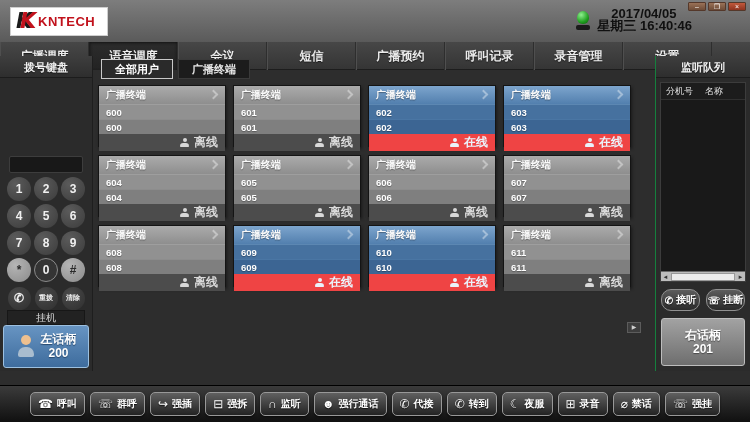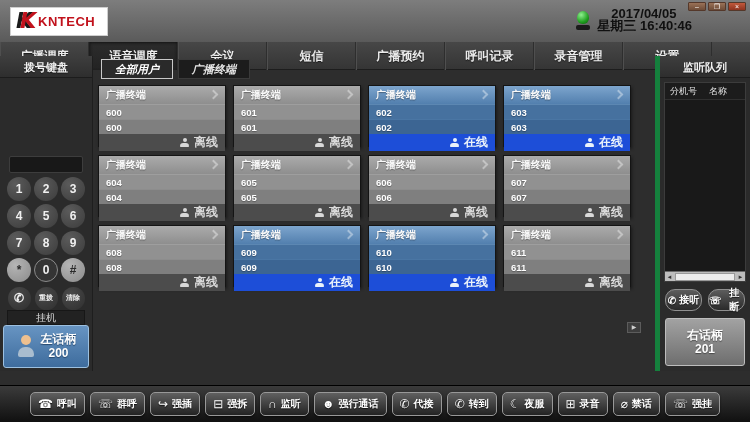--- a/index.html
+++ b/index.html
@@ -78,21 +78,21 @@
   .handset-text { color:#fff; font-size:12px; font-weight:bold; line-height:14px; text-align:center;
                   text-shadow:0 1px 1px #27476b; }
   .avatar { width:20px; height:22px; position:relative; }
   .avatar::before { content:""; position:absolute; top:0; left:5px; width:10px; height:10px;
                     border-radius:50%; background:#eec08f; }
   .avatar::after { content:""; position:absolute; bottom:0; left:2px; width:16px; height:10px;
                    border-radius:7px 7px 2px 2px; background:#a9bdcf; }
 
   
   .main { flex:1; position:relative; padding:3px 0 0 5px; }
-  .tabs { display:flex; gap:5px; height:20px; margin-left:3px;font-style:italic; }
+  .tabs { display:flex; gap:5px; height:20px; margin-left:3px; }
   .tab { min-width:72px; padding:0 10px; height:20px; line-height:18px; text-align:center;
          font-size:11px; font-weight:bold; cursor:pointer; color:#e6e6e6;
          background:#1c1c1c; border:1px solid #3a3a3a; }
   .tab.active { background:#2a2a2a; border:1px solid #c9c9c9; color:#fff; }
   .cards { margin-top:6px; display:grid; grid-template-columns:repeat(4,128px); gap:8px 7px; }
   .card { height:62px; border:1px solid #141414; box-shadow:1px 2px 3px rgba(0,0,0,.45);
           cursor:pointer; display:flex; flex-direction:column; }
   .card-header { height:18px; line-height:18px; padding-left:7px; font-size:10px; font-weight:bold;
                  color:#fafafa; position:relative; text-shadow:0 1px 1px rgba(0,0,0,.35); }
   .card-header .chev { position:absolute; right:8px; top:5px; width:7px; height:7px;
@@ -102,32 +102,32 @@
               color:#fff; text-shadow:0 1px 1px rgba(0,0,0,.3); }
   .card-footer { flex:1; display:flex; align-items:center; justify-content:flex-end;
                  padding-right:7px; font-size:12px; font-weight:bold; color:#efefef; }
   .card.offline .card-header { background:linear-gradient(#ababab,#8e8e8e); }
   .card.offline .r1 { background:#919191; border-top:1px solid #9e9e9e; }
   .card.offline .r2 { background:#7f7f7f; border-top:1px solid #8d8d8d; }
   .card.offline .card-footer { background:#4c4c4c; color:#d9d9d9; }
   .card.online .card-header { background:linear-gradient(#7da5cd,#527fae); }
   .card.online .r1 { background:#46719f; border-top:1px solid #5c87b2; }
   .card.online .r2 { background:#3c6593; border-top:1px solid #4a76a4; }
-  .card.online .card-footer { background:#1d4ed8; color:#eaf2fa; }
+  .card.online .card-footer { background:#ef4444; color:#eaf2fa; }
   .p-icon { display:inline-block; width:9px; height:9px; position:relative; margin-right:5px; }
   .p-icon::before { content:""; position:absolute; top:0; left:2.5px; width:4px; height:4px;
                     border-radius:50%; background:currentColor; }
   .p-icon::after { content:""; position:absolute; bottom:0; left:0; width:9px; height:4px;
                    border-radius:4px 4px 1px 1px; background:currentColor; }
   .next-btn { position:absolute; right:14px; bottom:38px; width:14px; height:11px;
               background:#3d3d3d; border:1px solid #5c5c5c; color:#cfcfcf; font-size:6px;
               line-height:9px; text-align:center; cursor:pointer; }
 
   
-  .right-panel { width:95px; height:100%; border-left:5px solid #15803d; background:#2b2b2b;
+  .right-panel { width:95px; height:100%; border-left:1px solid #15803d; background:#2b2b2b;
                  display:flex; flex-direction:column; }
   .queue-box { margin:4px 4px 0 4px; flex:1; background:#151515; border:1px solid #3c3c3c;
                display:flex; flex-direction:column; }
   .queue-head { display:flex; height:17px; background:#1c1c1c; border-bottom:1px solid #303030;
                 color:#e3e3e3; font-size:9px; align-items:center; }
   .queue-head .c1 { width:44px; padding-left:5px; }
   .queue-head .c2 { flex:1; }
   .queue-body { flex:1; background:#191919; }
   .hscroll { height:10px; background:#bdbdbd; border-top:1px solid #6a6a6a;
              display:flex; align-items:center; cursor:pointer; }

